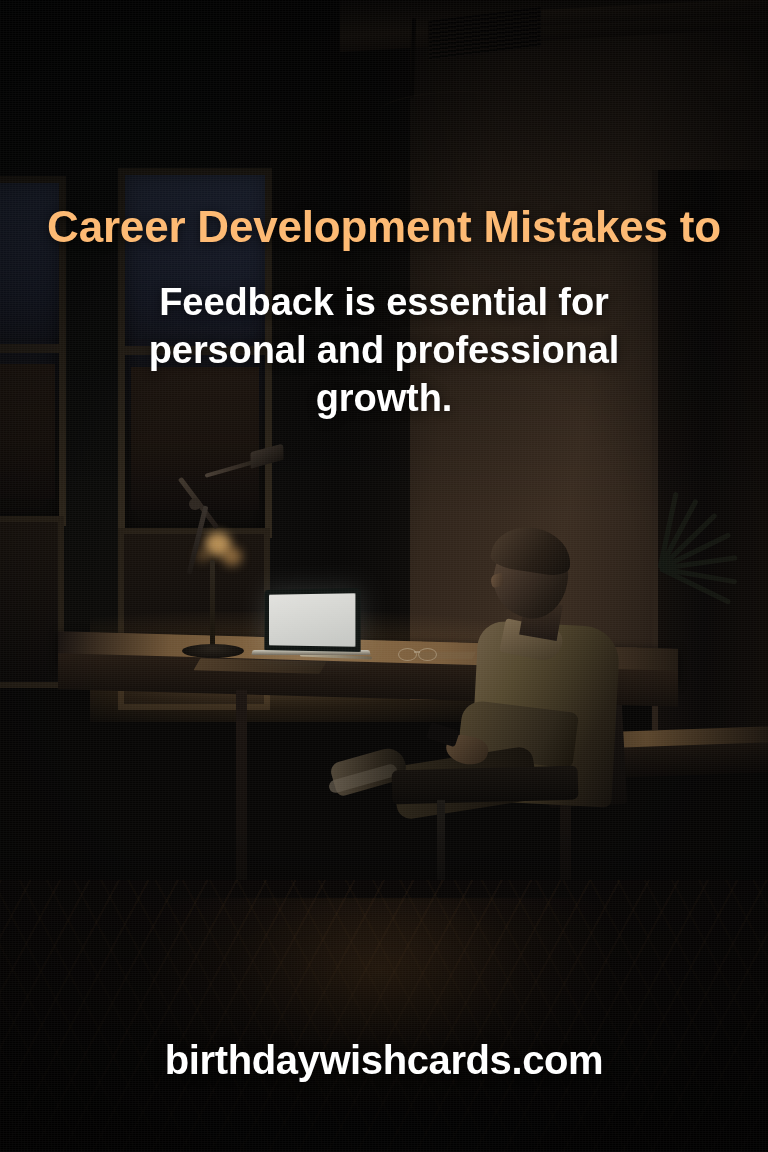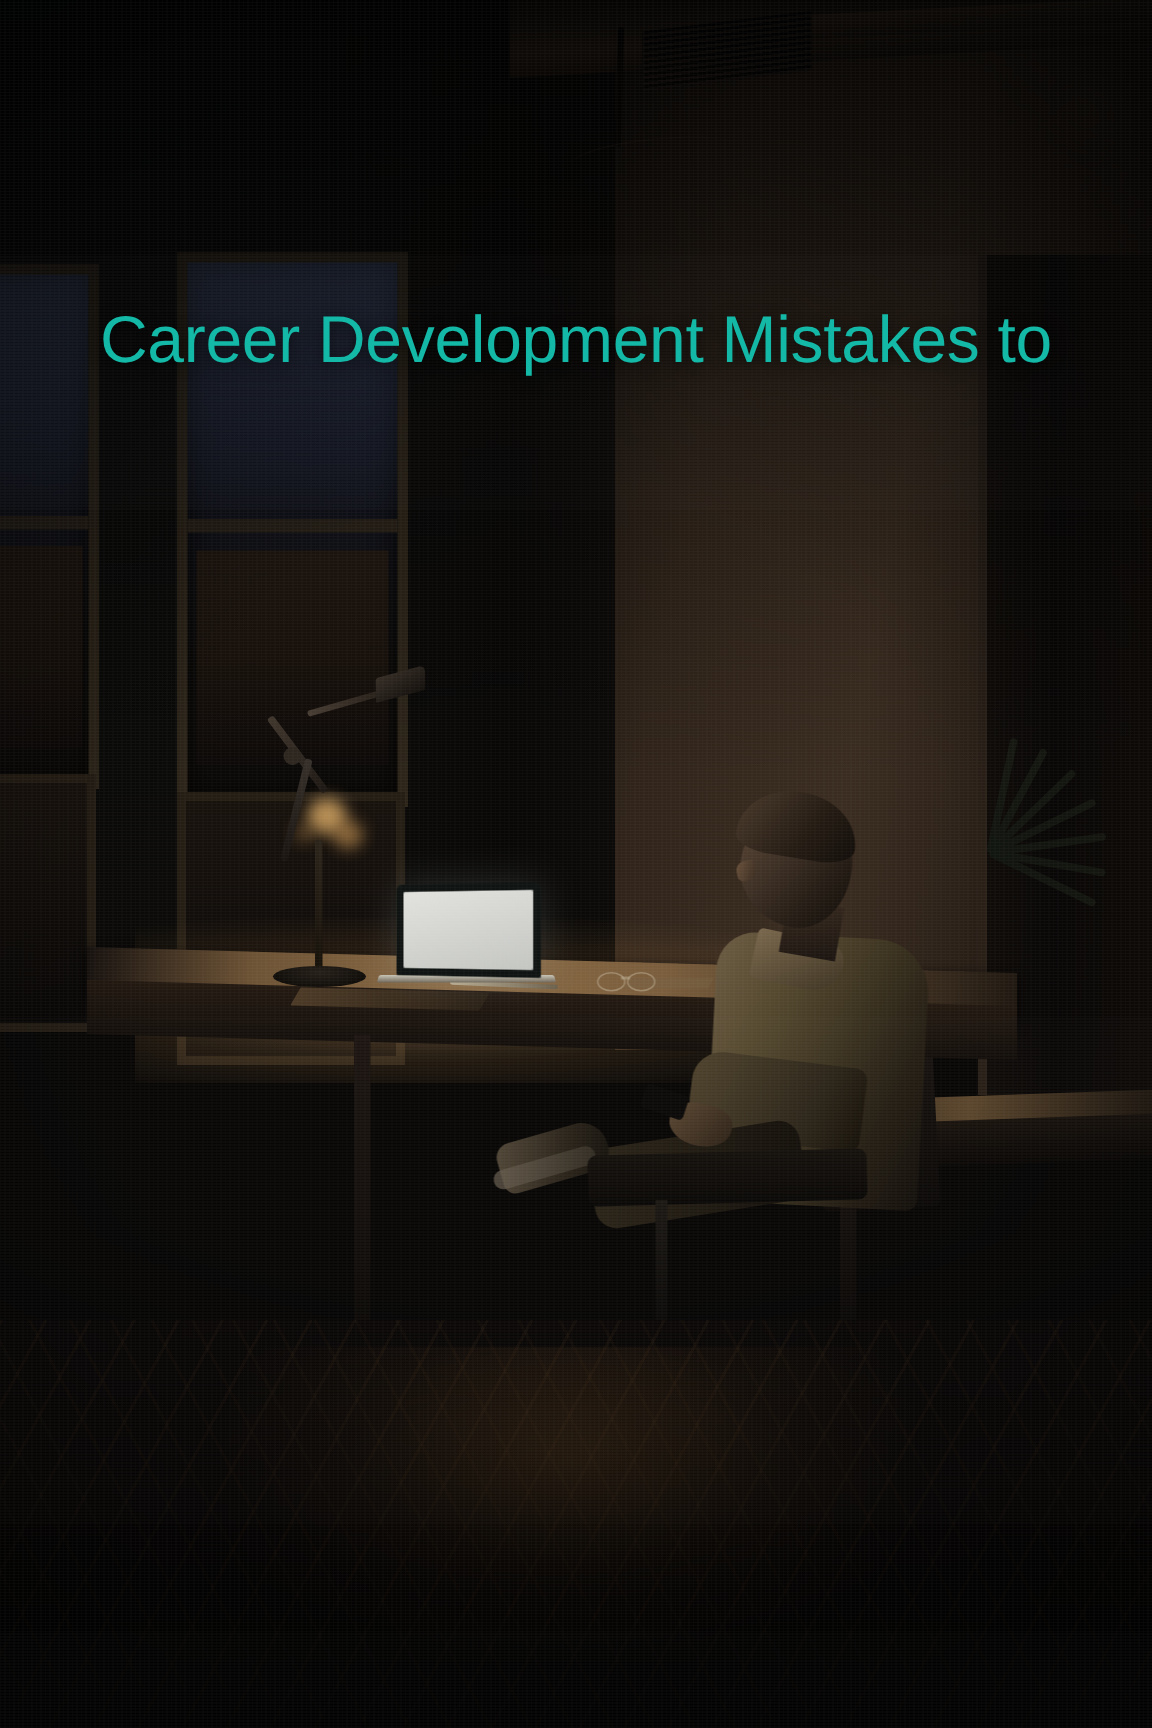--- a/index.html
+++ b/index.html
@@ -508,25 +508,25 @@
   }
   .headline-block {
     position: absolute;
     left: 0; right: 0;
     top: 198px;
     text-align: center;
     pointer-events: auto;
   }
   .headline {
     margin: 0;
-    color: #14b8a6;
+    color: #fdba74;
     font-family: "Liberation Sans", sans-serif;
     font-size: 44px;
     line-height: 58px;
-    font-weight: 400;
+    font-weight: 700;
     letter-spacing: -0.2px;
     white-space: nowrap;
     text-shadow: 0 2px 10px rgba(0,0,0,.55);
   }
   .headline .ln2 { display: block; }
   .subheadline {
     margin: 22px auto 0;
     width: 530px;
     color: #ffffff;
     font-family: "Liberation Sans", sans-serif;
@@ -674,17 +674,19 @@
     <div class="vignette"></div>
     <div class="grain"></div>
   </div>
 
   <div class="overlay">
 
     <div class="headline-block">
       <h1 class="headline">
         <span class="ln1">Career Development Mistakes to</span>
       </h1>
-    </div>
-
+      <p class="subheadline">Feedback is essential for personal and professional growth.</p>
+    </div>
+
+    <div class="footer-brand">birthdaywishcards.com</div>
   </div>
 
 </div>
 
 </body></html>

